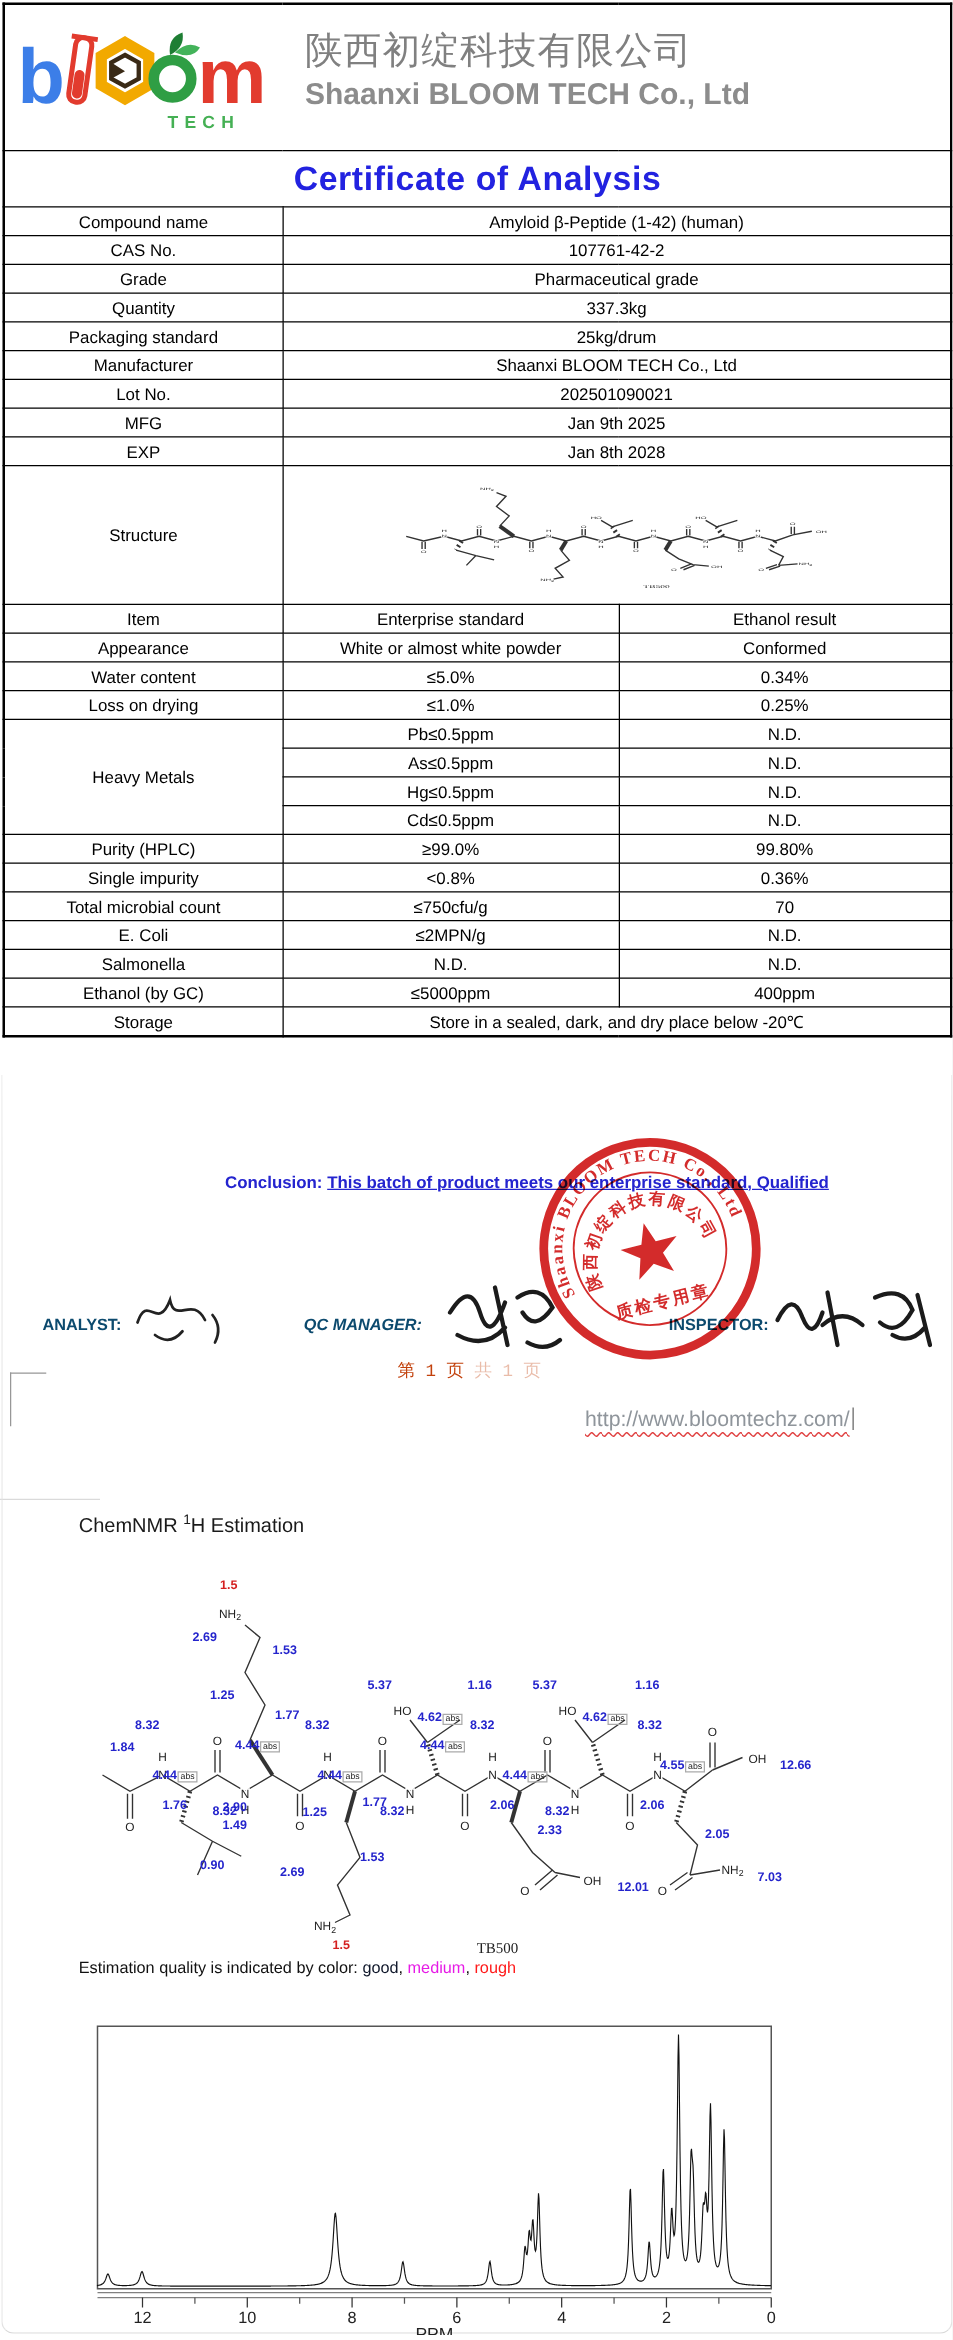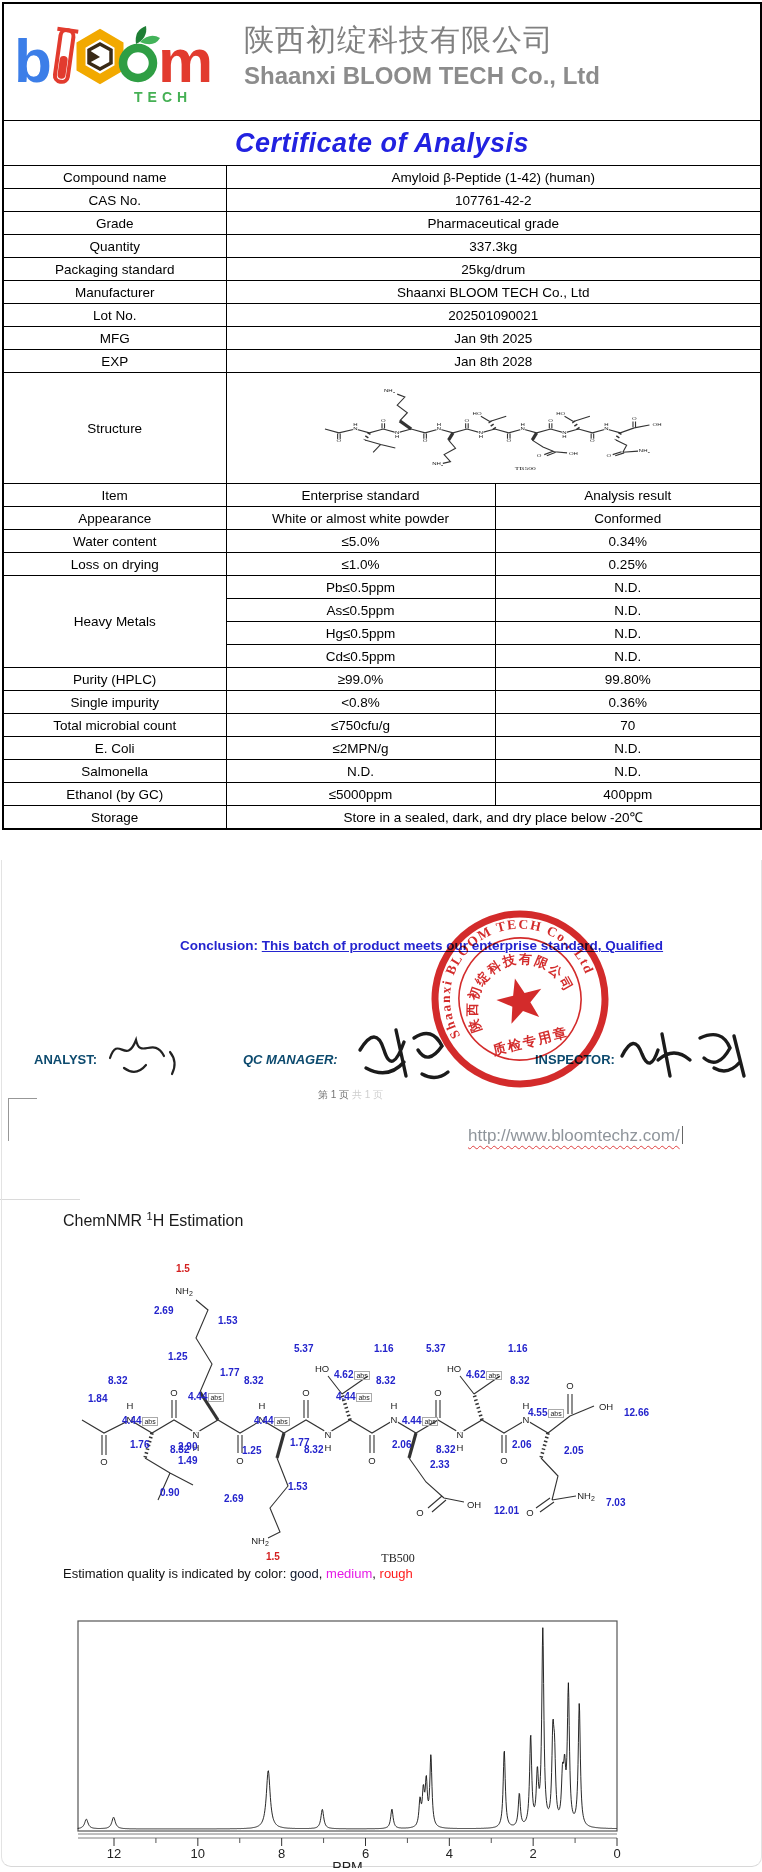--- a/index.html
+++ b/index.html
@@ -11,35 +11,35 @@
   table.coa{
     position:absolute;left:2px;top:2px;width:758px;
     border-collapse:collapse;table-layout:fixed;
   }
   table.coa td,table.coa th{
     border:1px solid #000;font-size:13.5px;text-align:center;
     padding:0 4px;overflow:hidden;white-space:nowrap;font-weight:normal;
   }
   table.coa{border:2px solid #000;}
   td.logo-cell{height:116px;border-bottom:1px solid #000;position:relative;}
-  td.title-cell{height:44px;font-style:italic;}
+  td.title-cell{height:44px;}
   .cert-title{font-size:27px;font-weight:bold;color:#2222e0;letter-spacing:0.5px;}
   tr.inforow td{height:22px;margin-top:36px;}
   td.struct-cell{height:110px;}
   tr.specrow td{height:22px;}
   
   .logo-wrap{position:absolute;left:8px;top:12px;}
   .cn-name{position:absolute;left:240px;top:16px;font-size:30px;color:#808080;letter-spacing:1px;font-weight:normal;}
   .en-name{position:absolute;left:240px;top:58px;font-size:24px;color:#8c8c8c;font-weight:bold;}
   
   .conclusion{position:absolute;left:180px;top:938px;font-size:13.5px;font-weight:bold;color:#2424cf;white-space:nowrap;}
   .conclusion .u{text-decoration:underline;text-decoration-thickness:1px;}
   .sig-label{position:absolute;font-size:13px;font-weight:bold;color:#0c4a6e;white-space:nowrap;}
   .sig-svg{position:absolute;}
-  .page-note{position:absolute;left:318px;top:1088px;font-size:10px;color:#737373;}
+  .page-note{position:absolute;left:318px;top:1088px;font-size:14px;color:#c2410c;font-family:Liberation Mono, monospace;}
   .page-note .faded{opacity:.35;}
   .website{position:absolute;left:468px;top:1126px;font-size:17px;color:#8f959b;
     text-decoration:underline wavy #e04040 1px;text-underline-offset:4px;cursor:pointer;}
   .caret{display:inline-block;width:1px;height:18px;background:#666;margin-left:2px;vertical-align:-3px;}
   .corner-mark{position:absolute;left:8px;top:1098px;width:28px;height:42px;
     border-left:1px solid #979797;border-top:1px solid #979797;}
   .pagebreak-line{position:absolute;left:0;top:1199px;width:80px;height:1px;background:#dadada;}
   .page-frame{position:absolute;left:1px;top:860px;width:759px;height:1006px;
     border-left:1px solid #e3e3e3;border-right:1px solid #e3e3e3;border-bottom:1px solid #d8d8d8;
     border-radius:0 0 10px 10px;pointer-events:none;}
@@ -233,21 +233,21 @@
         <svg width="450" height="96" viewBox="0 0 710 330" preserveAspectRatio="none">
               <use href="#skel"></use>
             </svg>
       </div>
     </td>
   </tr>
 
   <tr class="specrow">
         <td>Item</td>
         <td>Enterprise standard</td>
-        <td>Analysis result</td>
+        <td>Ethanol result</td>
       </tr>
   <tr class="specrow">
         <td>Appearance</td>
         <td>White or almost white powder</td>
         <td>Conformed</td>
       </tr>
   <tr class="specrow">
         <td>Water content</td>
         <td>≤5.0%</td>
         <td>0.34%</td>
@@ -400,21 +400,21 @@
       <span class="shift blue" style="left: 212px; top: 198px;">1.25</span>
       <span class="shift blue" style="left: 260px; top: 190px;">1.77</span>
       <span class="shift blue" style="left: 258px; top: 234px;">1.53</span>
       <span class="shift blue" style="left: 194px; top: 246px;">2.69</span>
       <span class="shift blue" style="left: 406px; top: 197px;">8.32</span>
       <span class="shift blue" style="left: 362px; top: 192px;">2.06</span>
       <span class="shift blue" style="left: 400px; top: 212px;">2.33</span>
       <span class="shift blue" style="left: 464px; top: 258px;">12.01</span>
       <span class="shift red" style="left: 236px; top: 304px;">1.5</span>
       <span class="shift blue" style="left: 482px; top: 192px;">2.06</span>
-      <span class="shift blue" style="left: 534px; top: 198px;">2.05</span>
+      <span class="shift blue" style="left: 534px; top: 215px;">2.05</span>
       <span class="shift blue" style="left: 594px; top: 160px;">12.66</span>
       <span class="shift blue" style="left: 576px; top: 250px;">7.03</span>
     </div>
 </div>
 
 <div class="quality-line">
   <span>Estimation quality is indicated by color:</span>
   <span class="q-good">good</span><span>, </span><span class="q-med">medium</span><span>, </span><span class="q-rough">rough</span>
 </div>
 

